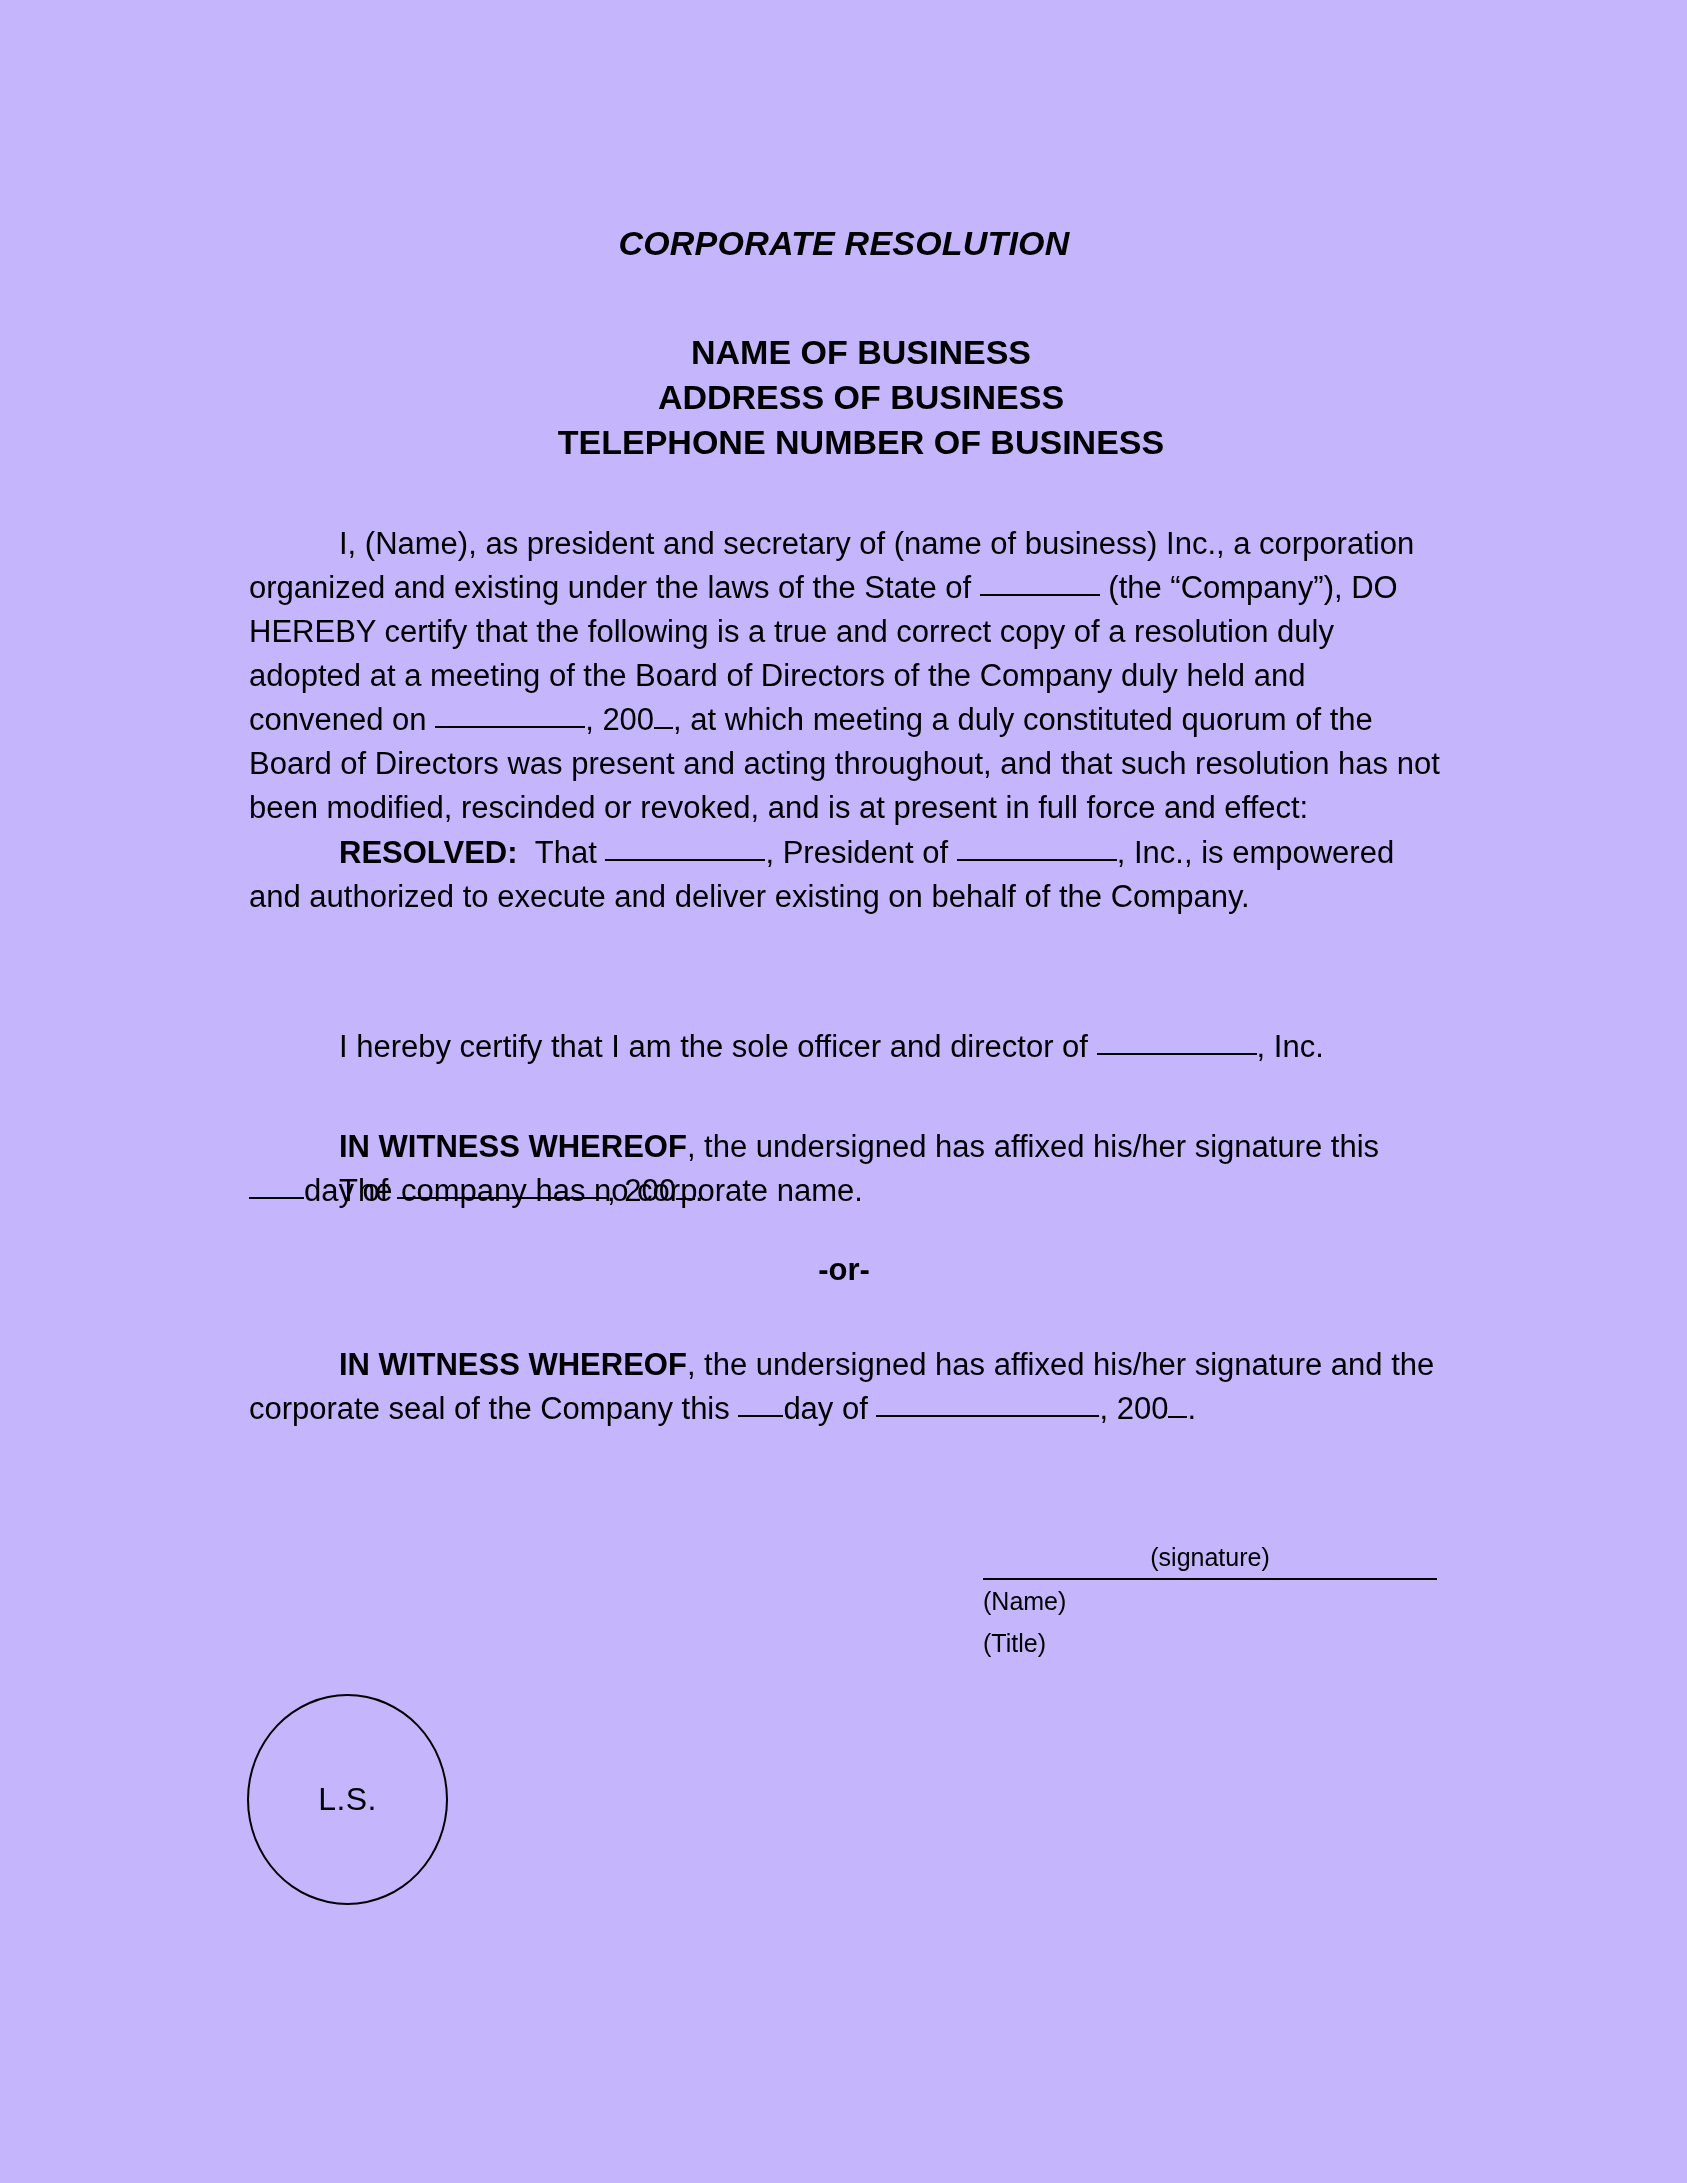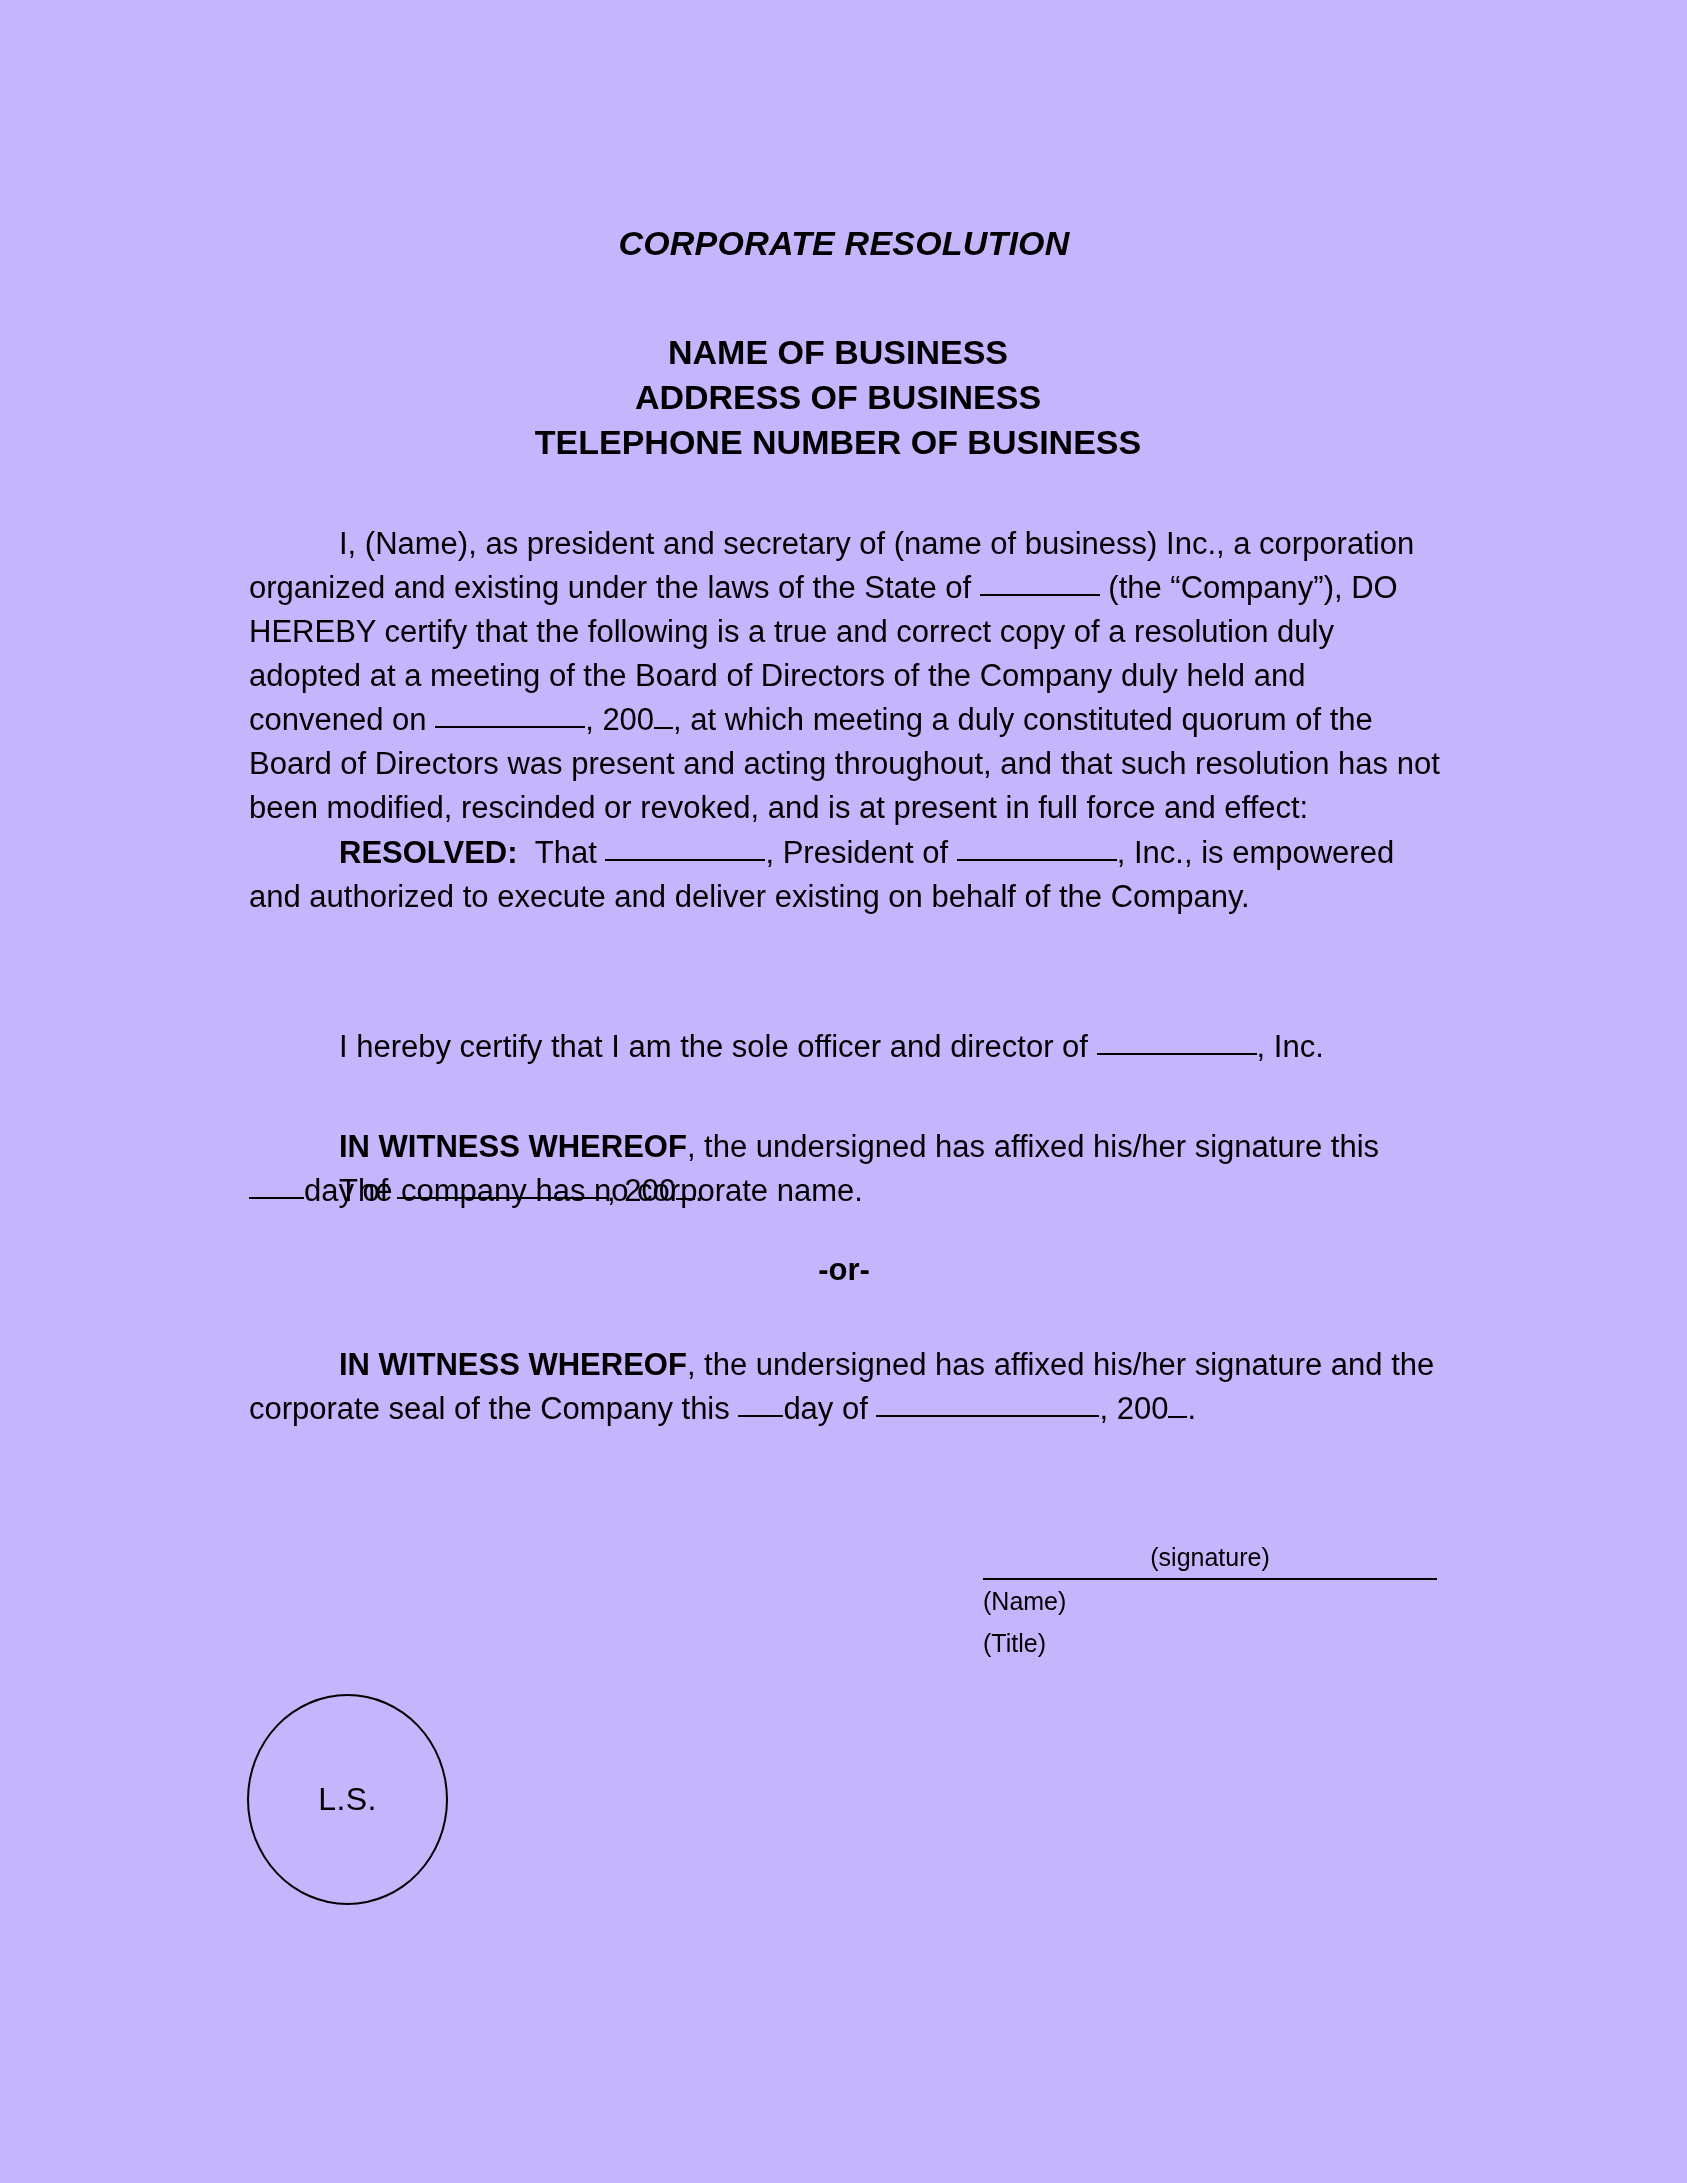--- a/index.html
+++ b/index.html
@@ -33,21 +33,21 @@
     font-weight: bold;
     font-style: italic;
     letter-spacing: 0.2px;
     line-height: 1.1;
     white-space: nowrap;
   }
 
   
   .biz-head {
     position: absolute;
-    left: 243px;
+    left: 266px;
     top: 330px;
     width: 1190px;
     text-align: center;
     font-size: 34px;
     font-weight: bold;
     line-height: 45px;
   }
   .biz-head div { white-space: nowrap; }
 
   

